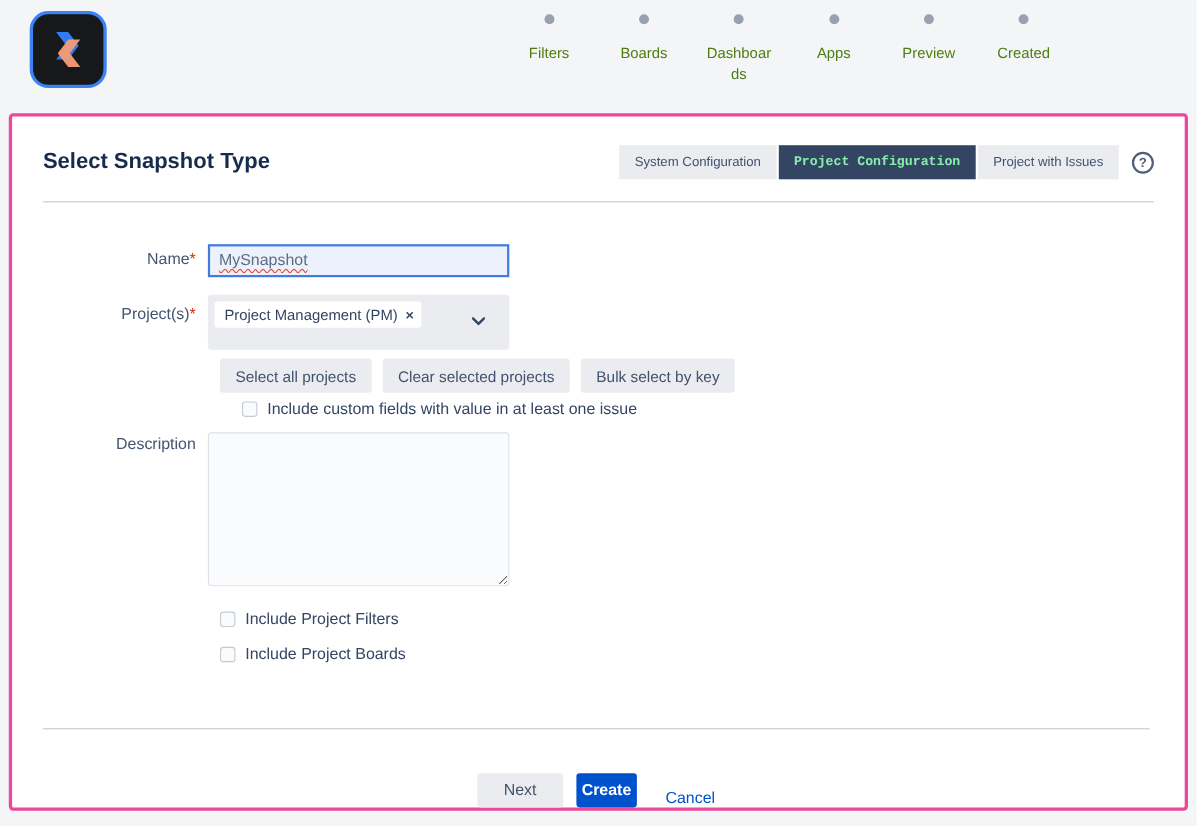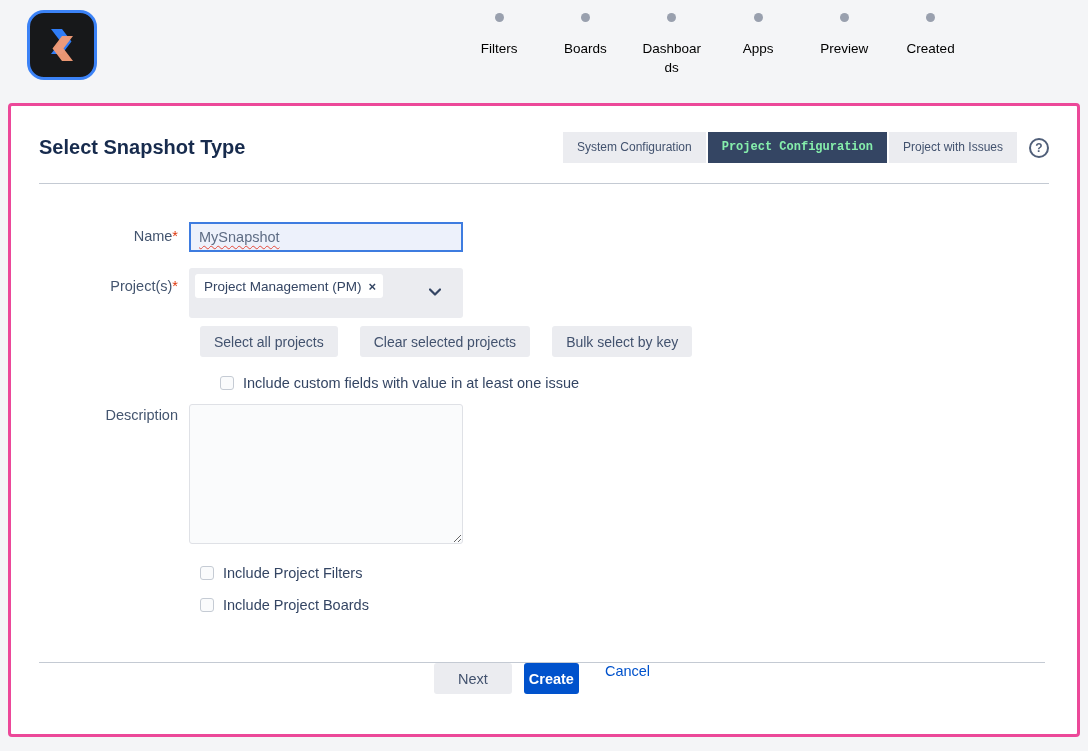--- a/index.html
+++ b/index.html
@@ -25,21 +25,21 @@
   }
   .stepper {
     position:absolute; left:456px; top:10px; display:flex;
   }
   .step { width:86.3px; display:flex; flex-direction:column; align-items:center; }
   .step .dot {
     width:9px; height:9px; border-radius:50%; background:#99A0AE; margin-top:3px;
   }
   .step.active .dot { background:#1D6FF2; }
   .step .step-label {
-    margin-top:17px; font-size:13.5px; color:#000000; text-align:center;
+    margin-top:17px; font-size:13.5px; color:#4d7c0f; text-align:center;
     max-width:64px; word-wrap:break-word; line-height:19px;
   }
   .step.active .step-label { color:#172B4D; font-weight:700; }
 
   
   .card {
     position:absolute; top:103px; left:8px; right:8px; bottom:14px;
     background:#FFFFFF; border:3px solid #ec4899; border-radius:4px;
   }
   .card-head {
@@ -90,21 +90,21 @@
   .chip {
     display:inline-flex; align-items:center; background:#FFFFFF;
     border-radius:3px; height:24px; padding:0 7px 0 9px; font-size:13.5px;
     color:#344563;
   }
   .chip-x { margin-left:7px; font-weight:700; font-size:13px; color:#344563; cursor:pointer; }
   .chev {
     position:absolute; right:22px; top:20px; width:12px; height:8px;
   }
 
-  .btn-row { margin-left:189px; margin-top:8px; display:flex; gap:22px; }
+  .btn-row { margin-left:189px; margin-top:8px; display:flex; gap:10px; }
   .gray-btn {
     background:#EBECF0; color:#42526E; border:none; border-radius:3px;
     font-family:inherit; font-size:14px; height:31px; padding:0 14px;
     cursor:pointer; white-space:nowrap;
   }
 
   .check-row { margin-left:189px; display:flex; align-items:center; cursor:pointer; }
   .checkbox {
     width:14px; height:14px; border:1px solid #C5CBD4; background:#FAFBFC;
     border-radius:3px; flex:0 0 auto;
@@ -114,21 +114,21 @@
   textarea.desc {
     width:274px; height:140px; background:#FAFBFC; border:1px solid #DFE1E6;
     border-radius:3px; resize:both; font-family:inherit; font-size:14px;
     color:#344563; padding:6px 8px;
   }
 
   
   .card-footer {
     position:absolute; left:28px; right:32px; bottom:0;
     border-top:1px solid #C4CAD3; height:72px;
-    display:flex; align-items:flex-start; justify-content:center;margin-top:24px;
+    display:flex; align-items:flex-end; justify-content:center;margin-top:24px;
   }
   .next-btn {
     background:#EBECF0; color:#42526E; border:none; border-radius:3px;
     font-family:inherit; font-size:14.5px; height:31px; padding:0 24px; cursor:pointer;
   }
   .create-btn {
     background:#0052CC; color:#FFFFFF; border:none; border-radius:3px;
     font-family:inherit; font-size:14.5px; font-weight:700; height:31px;
     padding:0 5px; margin-left:12px; cursor:pointer;
   }
@@ -216,21 +216,21 @@
         </div>
       </div>
     </div>
 
     <div class="btn-row">
       <button class="gray-btn">Select all projects</button>
       <button class="gray-btn">Clear selected projects</button>
       <button class="gray-btn">Bulk select by key</button>
     </div>
 
-    <div class="check-row" style="margin-top:18px;padding-left:20px;">
+    <div class="check-row" style="margin-top:7px;padding-left:20px;">
       <span class="checkbox"></span>
       <span class="check-label">Include custom fields with value in at least one issue</span>
     </div>
 
     <div class="form-row" style="margin-top:13px;">
       <div class="label-col" style="padding-top:3px;">Description</div>
       <div class="field-col">
         <textarea class="desc" value="" style=""></textarea>
       </div>
     </div>

